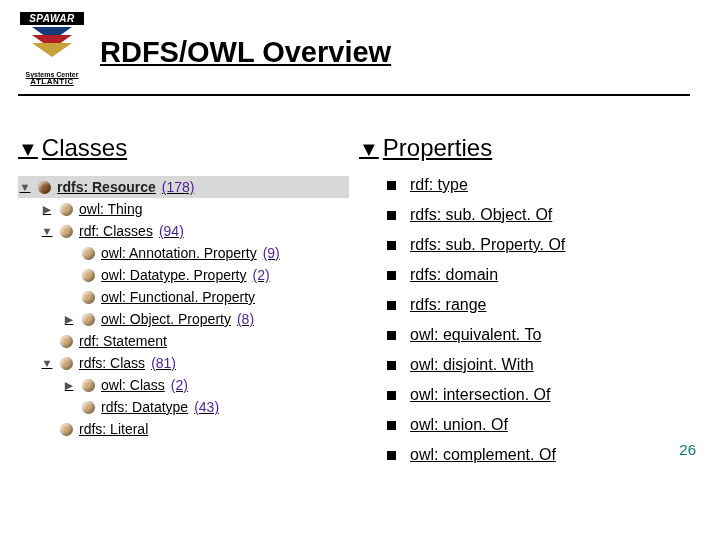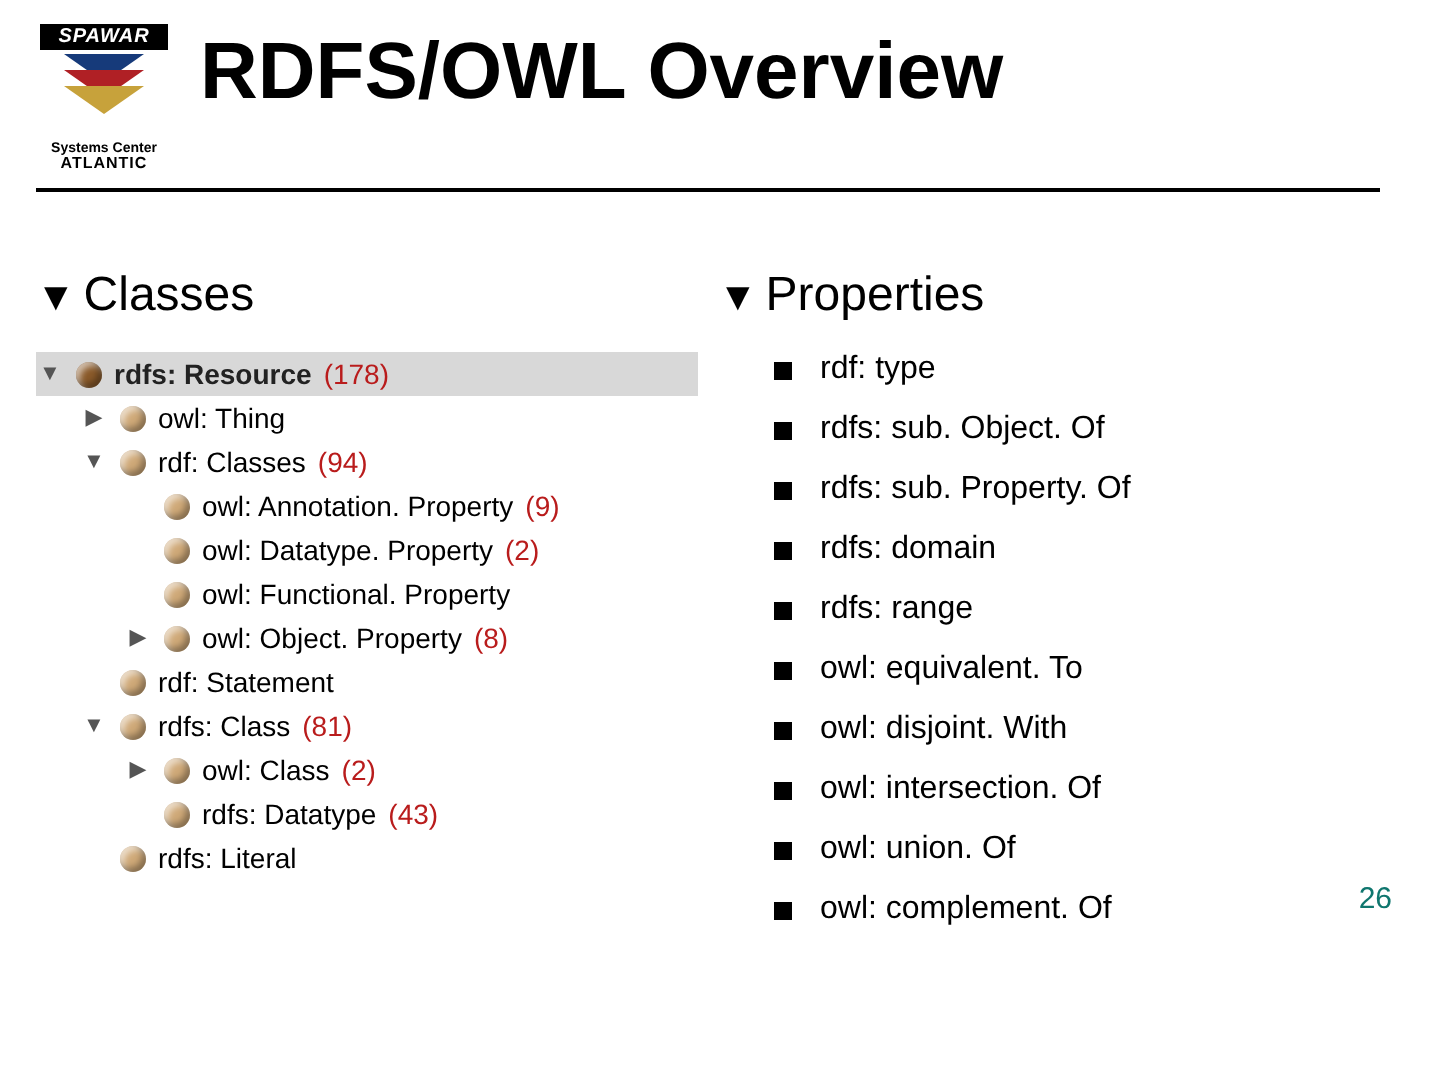--- a/index.html
+++ b/index.html
@@ -1,55 +1,55 @@
 <!DOCTYPE html>
 <html><head>
 <meta charset="utf-8">
 <style>
   * { box-sizing: border-box; margin: 0; padding: 0; }
   html, body { width: 720px; height: 540px; background: #fff; font-family: Arial, Helvetica, sans-serif; color: #000; }
-  .slide { width: 720px; height: 472px; position: relative; padding: 12px 30px 12px 18px; }
+  .slide { width: 720px; height: 472px; position: relative; padding: 12px 30px 12px 18px; text-decoration: underline; }
 
   .header { display: flex; align-items: flex-start; gap: 14px; }
   .logo-block { display: flex; flex-direction: column; align-items: center; width: 68px; }
   .spawar-word { background: #000; color: #fff; font-weight: bold; font-style: italic; font-size: 10px; letter-spacing: 0.5px; padding: 1px 3px; width: 64px; text-align: center; }
   .logo-shape { width: 40px; height: 30px; margin-top: 2px; position: relative; }
   .chev {
     position: absolute; left: 0; width: 0; height: 0;
     border-left: 20px solid transparent;
     border-right: 20px solid transparent;
   }
   .chev.blue { border-top: 14px solid #163a7a; top: 0; }
   .chev.red  { border-top: 14px solid #b02025; top: 8px; }
   .chev.gold { border-top: 14px solid #c7a23b; top: 16px; }
   .logo-sub { font-size: 7px; font-weight: bold; text-align: center; line-height: 1; margin-top: 14px; }
   .logo-sub .line2 { font-size: 8px; letter-spacing: 0.5px; }
 
-  .title { font-size: 40px; font-weight: bold; margin-top: 2px; }
+  .title { font-size: 29px; font-weight: bold; margin-top: 24px; }
   .rule  { border: none; border-top: 2px solid #000; margin-top: 8px; }
 
   .columns { display: flex; gap: 10px; margin-top: 38px; }
   .col { flex: 1; }
 
   .sec-head { font-size: 24px; font-weight: normal; display: flex; align-items: baseline; gap: 4px; }
   .sec-head .tri { font-size: 20px; line-height: 1; }
 
   
   .tree { margin-top: 14px; font-family: "Lucida Sans", "Segoe UI", Arial, sans-serif; font-size: 14px; background: #fff; }
   .tree-row { display: flex; align-items: center; height: 22px; gap: 6px; }
   .ind { display: inline-block; width: 16px; height: 22px; }
   .dis { width: 14px; text-align: center; color: #555; font-size: 11px; line-height: 22px; }
   .dis.down::before { content: "▼"; }
   .dis.right::before { content: "▶"; }
   .dis.none::before { content: ""; }
   .dot { width: 13px; height: 13px; border-radius: 50%; flex: 0 0 13px; box-shadow: inset -2px -2px 3px rgba(0,0,0,.35), inset 2px 2px 3px rgba(255,255,255,.6); }
   .dot.br { background: #8a5a2a; }
   .dot.lb { background: #cfa978; }
   .bold { font-weight: bold; color: #222; }
-  .count { color: #b91c1c; }
+  .count { color: #4c1d95; }
   .sel-row { background: #d8d8d8; text-align: right; }
   .tree .label { white-space: nowrap; }
 
   
   .props { margin-top: 8px; font-size: 16px; }
   .props-row { display: flex; align-items: center; gap: 14px; height: 30px; }
   .sq { width: 9px; height: 9px; background: #000; flex: 0 0 9px; margin-left: 28px; }
 
   .pagenum { position: absolute; right: 24px; bottom: 14px; font-size: 15px; color: #0f766e; }
 </style>

